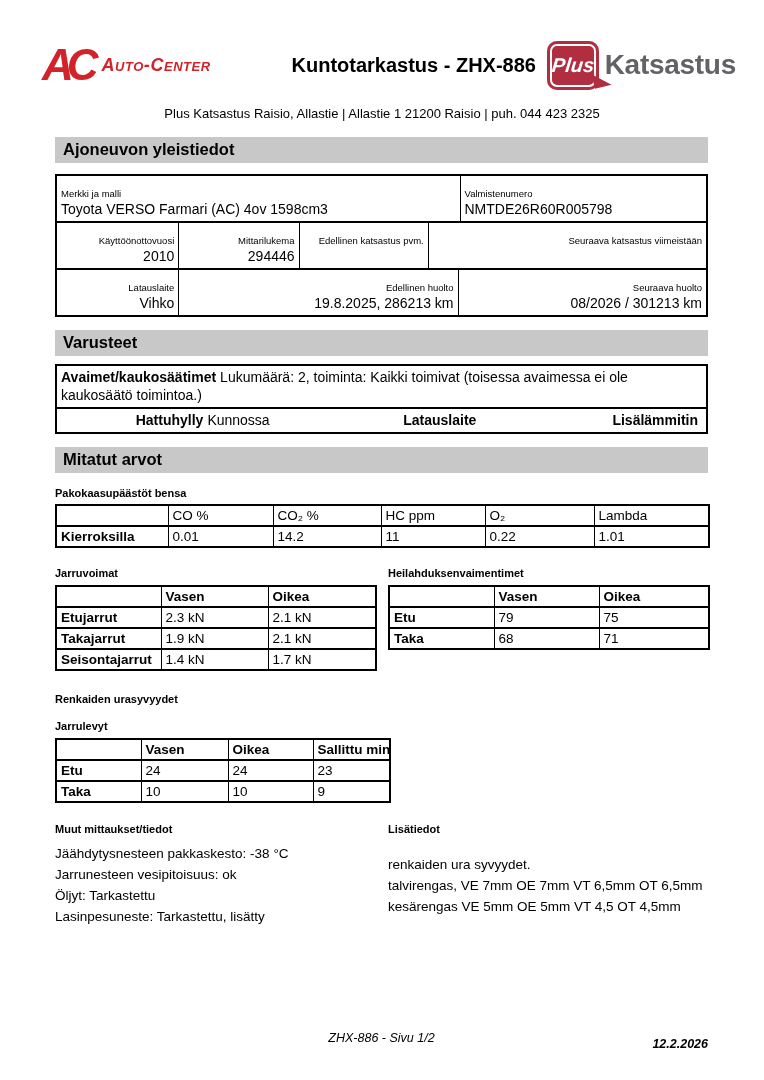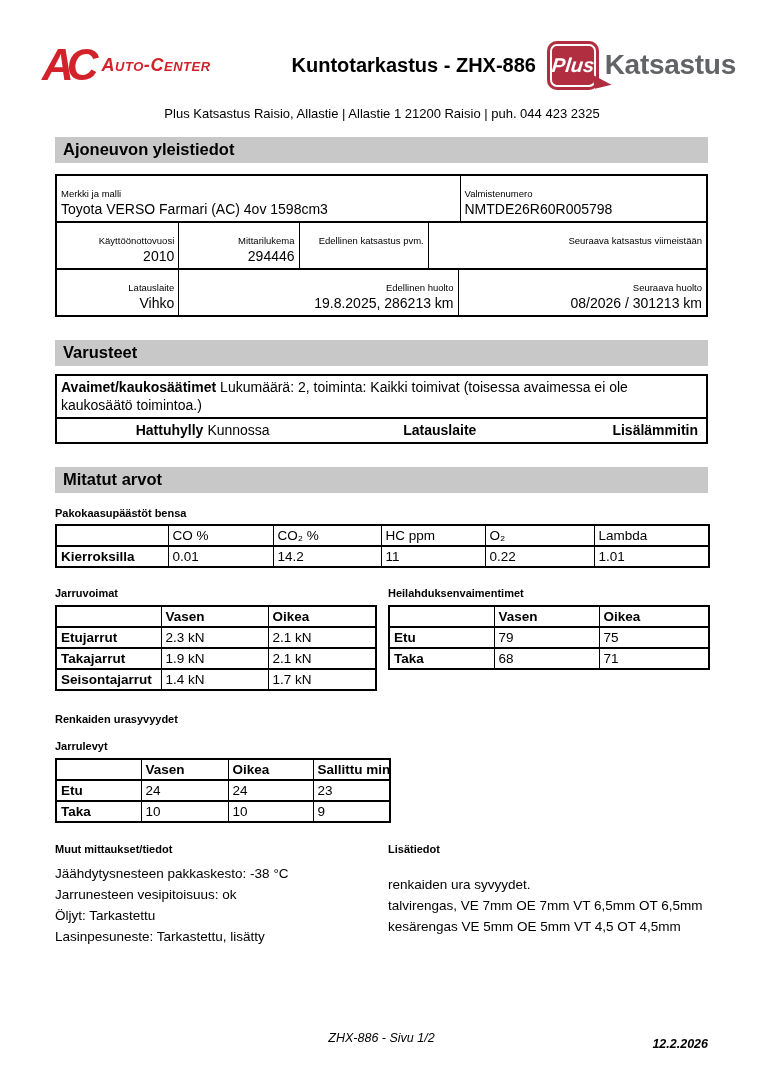--- a/index.html
+++ b/index.html
@@ -51,21 +51,21 @@
   .pair-col-l { width:333px; }
 
   .lines { font-size:13.5px; line-height:21px; }
 
   .footer { position:absolute; left:55px; right:56px; top:1031px; font-style:italic; font-size:12.5px; }
   .footer .page-num { display:block; text-align:center; }
   .footer .date { position:absolute; right:0; top:6px;font-weight:bold; }
 
   .mt-sec1 { margin-top:16px; }
   .mt-table1 { margin-top:11px; }
-  .mt-sec { margin-top:23px; }
+  .mt-sec { margin-top:13px; }
   .mt-table { margin-top:8px; }
 </style>
 </head>
 <body>
 
 <div class="page">
 
   <div class="header">
     <div class="ac-logo">
       <span class="ac-mark">AC</span>

